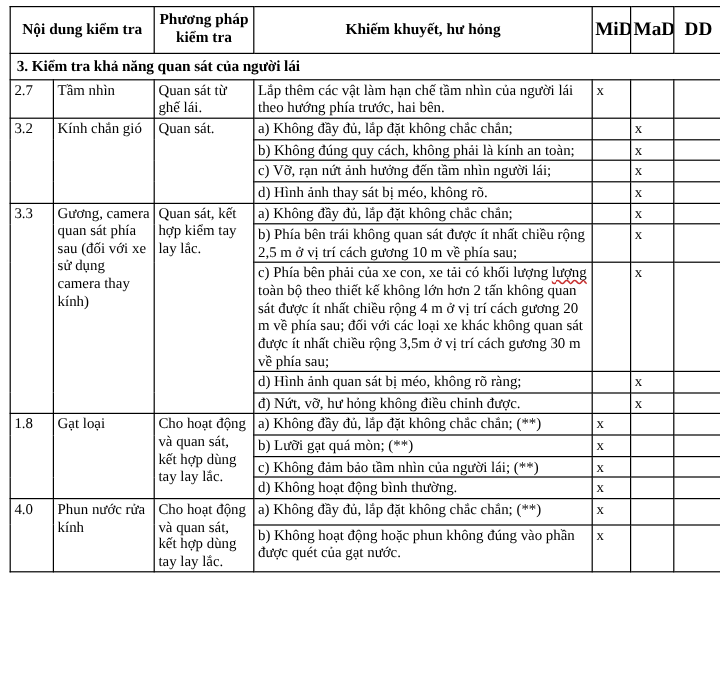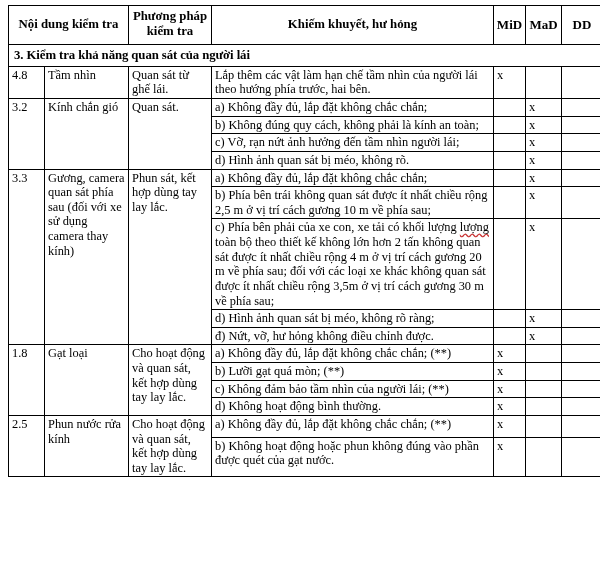--- a/index.html
+++ b/index.html
@@ -50,21 +50,21 @@
   
   tr.head th {
     text-align: center;
     font-weight: bold;
     vertical-align: middle;
     font-size: 12.8px;
     padding: 3px 2px 4px 2px;
     line-height: 1.2;
   }
   tr.head th.h-mid, tr.head th.h-mad, tr.head th.h-dd {
-    font-size: 13px;
+    font-size: 16px;
   }
   
   tr.section td {
     font-weight: bold;
     font-size: 12.8px;
     padding: 3px 2px 3px 5px;
     letter-spacing: -0.1px;
   }
   td.idcell { padding-left: 2px; }
   td.markcell {
@@ -118,21 +118,21 @@
       <th class="h-mid">MiD</th>
       <th class="h-mad">MaD</th>
       <th class="h-dd">DD</th>
     </tr>
 
     <tr class="section">
       <td colspan="7">3. Kiểm tra khả năng quan sát của người lái</td>
     </tr>
 
     <tr>
-      <td class="idcell" rowspan="1">4.8</td>
+      <td class="idcell" rowspan="1">2.7</td>
       <td rowspan="1">Tầm nhìn</td>
       <td rowspan="1">Quan sát từ ghế lái.</td>
       <td>Lắp thêm các vật làm hạn chế tầm nhìn của người lái theo hướng phía trước, hai bên.</td>
       <td class="markcell left">x</td>
       <td class="markcell"></td>
       <td class="markcell"></td>
     </tr>
 
     <tr>
       <td class="idcell" rowspan="4">3.2</td>
@@ -149,30 +149,30 @@
       <td class="markcell">x</td>
       <td class="markcell"></td>
     </tr>
     <tr>
       <td>c) Vỡ, rạn nứt ảnh hưởng đến tầm nhìn người lái;</td>
       <td class="markcell left"></td>
       <td class="markcell">x</td>
       <td class="markcell"></td>
     </tr>
     <tr>
-      <td>d) Hình ảnh quan sát bị méo, không rõ.</td>
+      <td>d) Hình ảnh thay sát bị méo, không rõ.</td>
       <td class="markcell left"></td>
       <td class="markcell">x</td>
       <td class="markcell"></td>
     </tr>
 
     <tr>
       <td class="idcell" rowspan="5">3.3</td>
       <td rowspan="5">Gương, camera quan sát phía sau (đối với xe sử dụng camera thay kính)</td>
-      <td rowspan="5">Phun sát, kết hợp dùng tay lay lắc.</td>
+      <td rowspan="5">Quan sát, kết hợp kiểm tay lay lắc.</td>
       <td>a) Không đầy đủ, lắp đặt không chắc chắn;</td>
       <td class="markcell left"></td>
       <td class="markcell">x</td>
       <td class="markcell"></td>
     </tr>
     <tr>
       <td class="pad-v">b) Phía bên trái không quan sát được ít nhất chiều rộng 2,5 m ở vị trí cách gương 10 m về phía sau;</td>
       <td class="markcell left pad-v"></td>
       <td class="markcell pad-v">x</td>
       <td class="markcell pad-v"></td>
@@ -218,21 +218,21 @@
       <td class="markcell"></td>
     </tr>
     <tr>
       <td class="def-big">d) Không hoạt động bình thường.</td>
       <td class="markcell left">x</td>
       <td class="markcell"></td>
       <td class="markcell"></td>
     </tr>
 
     <tr>
-      <td class="idcell def-big" rowspan="2">2.5</td>
+      <td class="idcell def-big" rowspan="2">4.0</td>
       <td rowspan="2" class="def-big">Phun nước rửa kính</td>
       <td rowspan="2" class="meth-big">Cho hoạt động và quan sát, kết hợp dùng tay lay lắc.</td>
       <td class="def-big">a) Không đầy đủ, lắp đặt không chắc chắn; (**)</td>
       <td class="markcell left">x</td>
       <td class="markcell"></td>
       <td class="markcell"></td>
     </tr>
     <tr>
       <td class="def-big">b) Không hoạt động hoặc phun không đúng vào phần được quét của gạt nước.</td>
       <td class="markcell left">x</td>

